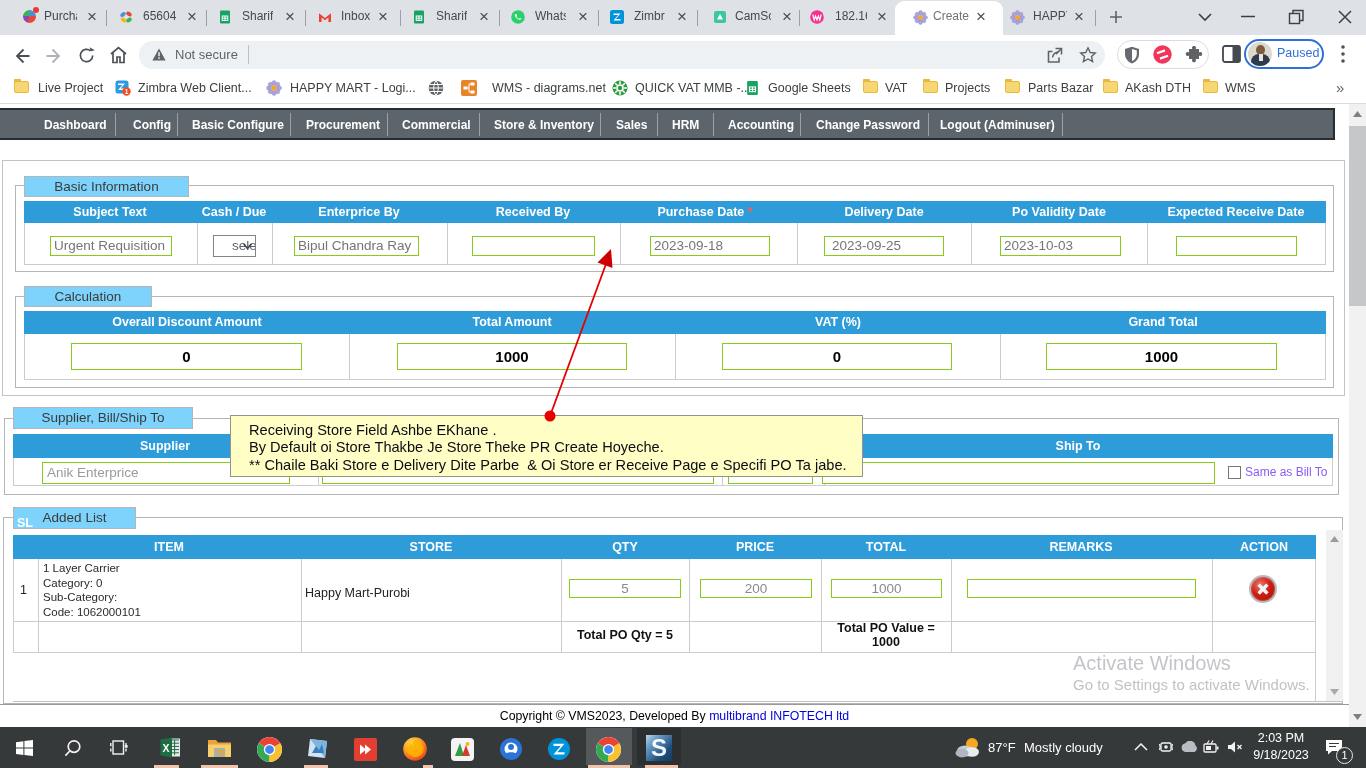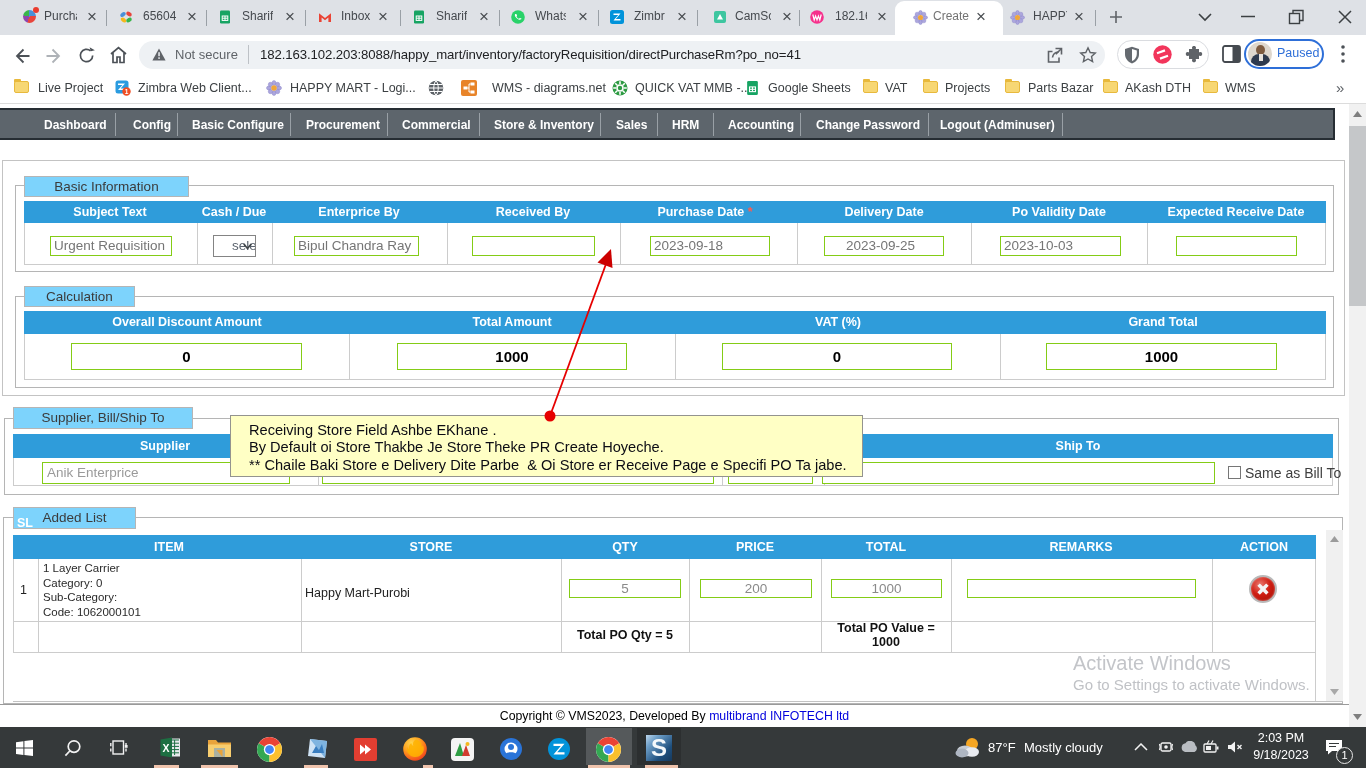--- a/index.html
+++ b/index.html
@@ -196,21 +196,20 @@
     </svg>
   <div id="omni">
 
     <svg class="abs" style="left:13px;top:7px;width:14px;height:13px;" viewBox="0 0 14 13">
         <path d="M7 0.5 L13.6 12.5 H0.4 Z" fill="#5f6368"></path>
         <rect x="6.3" y="4.2" width="1.5" height="4" fill="#eef1f4"></rect>
         <rect x="6.3" y="9.3" width="1.5" height="1.6" fill="#eef1f4"></rect>
       </svg>
     <div class="abs" style="left:36px;top:6px;font-size:13px;color:#5f6368;">Not secure</div>
     <div class="abs" style="left:109px;top:4px;width:1px;height:19px;background:#bdc1c6;"></div>
-    <div class="abs" style="left:121px;top:6px;font-size:13.2px;color:#202124;letter-spacing:-0.1px;">182.163.102.203:8088/happy_mart/inventory/factoryRequisition/directPurchaseRm?po_no=41</div>
 
     <svg class="abs" style="left:907px;top:5px;width:18px;height:18px;" viewBox="0 0 18 18">
         <path d="M6.5 5.5 H2.5 V16 H13 V11.5" fill="none" stroke="#5f6368" stroke-width="1.6"></path>
         <path d="M6.5 11.5 C7 8 9.5 6.2 12.5 6 M9.5 2.5 H15.5 V8.5" fill="none" stroke="#5f6368" stroke-width="1.6"></path>
         <path d="M15.5 2.5 L9.8 8.2" stroke="#5f6368" stroke-width="1.6"></path>
       </svg>
 
     <svg class="abs" style="left:940px;top:5px;width:18px;height:18px;" viewBox="0 0 18 18">
         <path d="M9 1.8 L11.2 6.5 L16.3 7 L12.5 10.5 L13.6 15.6 L9 13 L4.4 15.6 L5.5 10.5 L1.7 7 L6.8 6.5 Z" fill="none" stroke="#5f6368" stroke-width="1.4"></path>
       </svg>
@@ -364,26 +363,26 @@
   <div class="vline" style="left:1325px;top:119px;height:41px;"></div>
   <div class="hline" style="left:24px;top:160px;width:1302px;"></div>
 
   <div class="inp" style="left:50px;top:132px;width:122px;height:20px;line-height:18px;padding-left:3px;">Urgent Requisition</div>
   <div class="inp" style="left:213px;top:131px;width:43px;height:22px;line-height:20px;padding-left:18px;color:#5d6570;border-color:#848484;">sel<span style="letter-spacing:-2px;">e</span><svg style="position:absolute;right:3px;top:7px;width:9px;height:7px;" viewBox="0 0 9 7">
         <path d="M0.8 1 L4.5 5.5 L8.2 1" fill="none" stroke="#40454a" stroke-width="1.7"></path>
       </svg></div>
   <div class="inp" style="left:294px;top:132px;width:125px;height:20px;line-height:18px;padding-left:3px;">Bipul Chandra Ray</div>
   <div class="inp" style="left:472px;top:132px;width:123px;height:20px;"></div>
   <div class="inp" style="left:650px;top:132px;width:120px;height:20px;line-height:18px;padding-left:3px;">2023-09-18</div>
-  <div class="inp" style="left:824px;top:132px;width:120px;height:20px;line-height:18px;padding-left:21px;">2023-09-25</div>
+  <div class="inp" style="left:824px;top:132px;width:120px;height:20px;line-height:18px;padding-left:7px;">2023-09-25</div>
   <div class="inp" style="left:1000px;top:132px;width:121px;height:20px;line-height:18px;padding-left:3px;">2023-10-03</div>
   <div class="inp" style="left:1176px;top:132px;width:121px;height:20px;"></div>
 
   <div class="fs" style="left:15px;top:192px;width:1319px;height:92px;"></div>
-  <div class="legend" style="left:24px;top:182px;width:111px;height:21px;line-height:19px;">Calculation</div>
+  <div class="legend" style="left:24px;top:182px;width:128px;height:21px;line-height:19px;">Calculation</div>
   <div class="bluebar" style="left:24px;top:207px;width:1302px;height:23px;"></div>
   <div class="bh" style="left:187px;top:211px;">Overall Discount Amount</div>
   <div class="bh" style="left:512px;top:211px;">Total Amount</div>
   <div class="bh" style="left:838px;top:211px;">VAT (%)</div>
   <div class="bh" style="left:1163px;top:211px;">Grand Total</div>
   <div class="vline" style="left:24px;top:230px;height:45px;"></div>
   <div class="vline" style="left:349px;top:230px;height:45px;"></div>
   <div class="vline" style="left:675px;top:230px;height:45px;"></div>
   <div class="vline" style="left:1000px;top:230px;height:45px;"></div>
   <div class="vline" style="left:1325px;top:230px;height:45px;"></div>
@@ -403,21 +402,21 @@
   <div class="vline" style="left:318px;top:354px;height:27px;"></div>
   <div class="vline" style="left:722px;top:354px;height:27px;"></div>
   <div class="vline" style="left:824px;top:354px;height:27px;"></div>
   <div class="vline" style="left:1332px;top:354px;height:27px;"></div>
   <div class="hline" style="left:13px;top:381px;width:1320px;"></div>
   <div class="inp" style="left:42px;top:358px;width:248px;height:22px;line-height:20px;padding-left:4px;color:#9a9a9a;">Anik Enterprice</div>
   <div class="inp" style="left:322px;top:358px;width:392px;height:22px;"></div>
   <div class="inp" style="left:728px;top:358px;width:85px;height:22px;"></div>
   <div class="inp" style="left:822px;top:358px;width:393px;height:22px;"></div>
   <div class="abs" style="left:1228px;top:362px;width:13px;height:13px;border:1px solid #767676;background:#fff;"></div>
-  <div class="abs" style="left:1245px;top:361px;font-size:14px;color:#404040;">Same as Bill To</div>
+  <div class="abs" style="left:1245px;top:361px;font-size:12px;color:#8b5cf6;">Same as Bill To</div>
 
   <div class="fs" style="left:3px;top:413px;width:1340px;height:187px;"></div>
   <div class="legend" style="left:13px;top:403px;width:123px;height:22px;line-height:20px;">Added List</div>
   <div class="bluebar" style="left:13px;top:431px;width:1303px;height:24px;"></div>
   <div class="bh" style="left:25px;top:412px;text-align:right;">SL</div>
   <div class="bh" style="left:169px;top:436px;">ITEM</div>
   <div class="bh" style="left:431px;top:436px;">STORE</div>
   <div class="bh" style="left:625px;top:436px;">QTY</div>
   <div class="bh" style="left:755px;top:436px;">PRICE</div>
   <div class="bh" style="left:886px;top:436px;">TOTAL</div>

